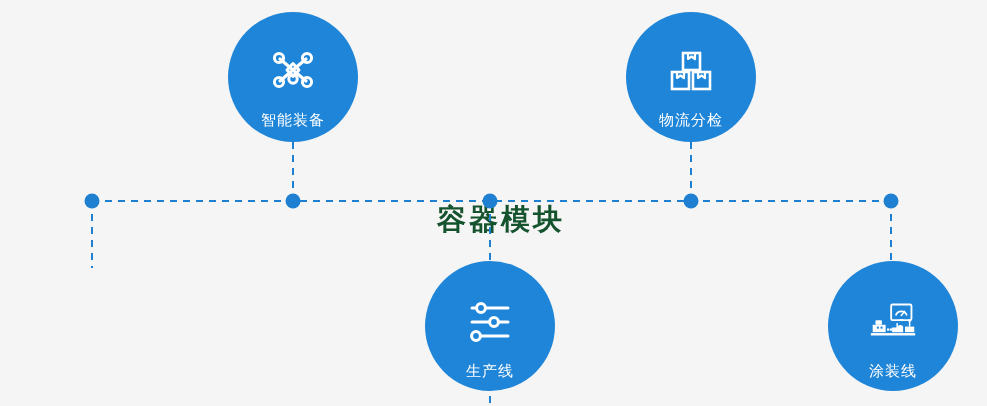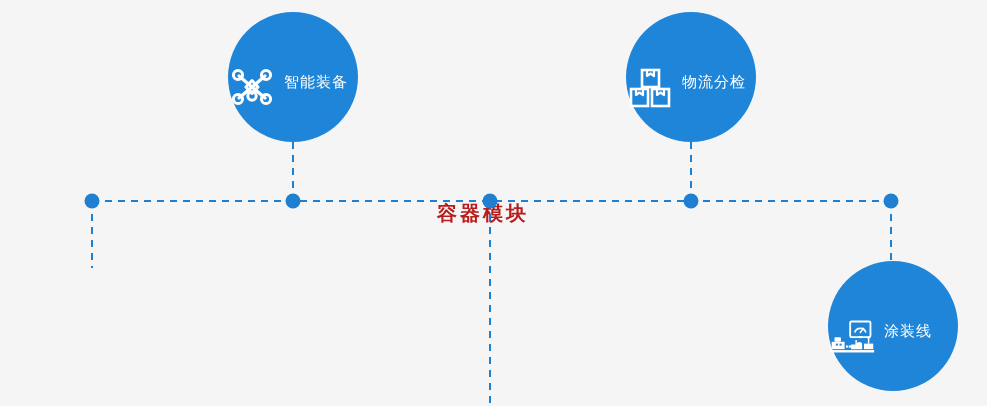--- a/index.html
+++ b/index.html
@@ -17,23 +17,23 @@
     position: relative;
     width: 987px;
     height: 406px;
     background: #f5f5f5;
   }
   
   .watermark {
     position: absolute;
     left: 437px;
     top: 200px;
-    font-size: 20px;
+    font-size: 29px;
     letter-spacing: 3px;
-    color: #b91c1c;
+    color: #14532d;
     font-weight: 700;
     user-select: none;
     white-space: nowrap;
     z-index: 1;
   }
   
   .connectors {
     position: absolute;
     left: 0;
     top: 0;
@@ -54,23 +54,23 @@
   }
   
   .bubble {
     position: absolute;
     width: 130px;
     height: 130px;
     border-radius: 50%;
     background: #1f85d8;
     z-index: 3;
     display: flex;
-    flex-direction: row;
+    flex-direction: column;
     align-items: center;
-    justify-content: flex-start;
+    justify-content: center;
     box-sizing: border-box;
     gap: 8px;
   }
   .bubble .bubble-icon {
     margin-top: 22px;
     width: 48px;
     height: 46px;
     display: flex;
     align-items: center;
     justify-content: center;
@@ -139,20 +139,36 @@
         <path d="M9 23 L9 29 L12.5 26.5 L16 29 L16 23" stroke="#ffffff" stroke-width="2.2" fill="none" stroke-linejoin="round"></path>
 
         <rect x="25" y="23" width="17" height="17" stroke="#ffffff" stroke-width="2.6"></rect>
         <path d="M30 23 L30 29 L33.5 26.5 L37 29 L37 23" stroke="#ffffff" stroke-width="2.2" fill="none" stroke-linejoin="round"></path>
       </svg>
     </div>
     <div class="bubble-label">物流分检</div>
   </div>
 
 
+  <div class="bubble low" style="left:425px; top:261px;">
+    <div class="bubble-icon">
+      <svg width="46" height="42" viewBox="0 0 46 42" fill="none">
+
+        <line x1="5" y1="7" x2="41" y2="7" stroke="#ffffff" stroke-width="3" stroke-linecap="round"></line>
+        <circle cx="14" cy="7" r="4.4" fill="#1f85d8" stroke="#ffffff" stroke-width="3"></circle>
+
+        <line x1="5" y1="21" x2="41" y2="21" stroke="#ffffff" stroke-width="3" stroke-linecap="round"></line>
+        <circle cx="27" cy="21" r="4.4" fill="#1f85d8" stroke="#ffffff" stroke-width="3"></circle>
+
+        <line x1="5" y1="35" x2="41" y2="35" stroke="#ffffff" stroke-width="3" stroke-linecap="round"></line>
+        <circle cx="9" cy="35" r="4.4" fill="#1f85d8" stroke="#ffffff" stroke-width="3"></circle>
+      </svg>
+    </div>
+    <div class="bubble-label">生产线</div>
+  </div>
 
   <div class="bubble low" style="left:828px; top:261px;">
     <div class="bubble-icon">
       <svg width="52" height="42" viewBox="0 0 52 42" fill="none">
 
         <rect x="24" y="2" width="22" height="17" rx="1.5" stroke="#ffffff" stroke-width="2" fill="none"></rect>
         <path d="M29 14 C30.5 8, 39.5 8, 41 14" stroke="#ffffff" stroke-width="1.8" fill="none"></path>
         <line x1="35" y1="14" x2="38.5" y2="9.5" stroke="#ffffff" stroke-width="1.6" stroke-linecap="round"></line>
         <line x1="33" y1="19" x2="37" y2="19" stroke="#ffffff" stroke-width="2"></line>
 

